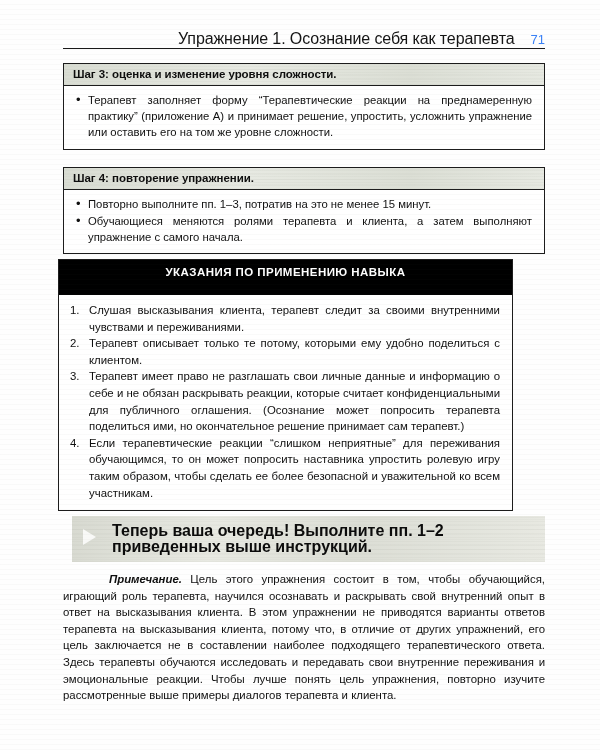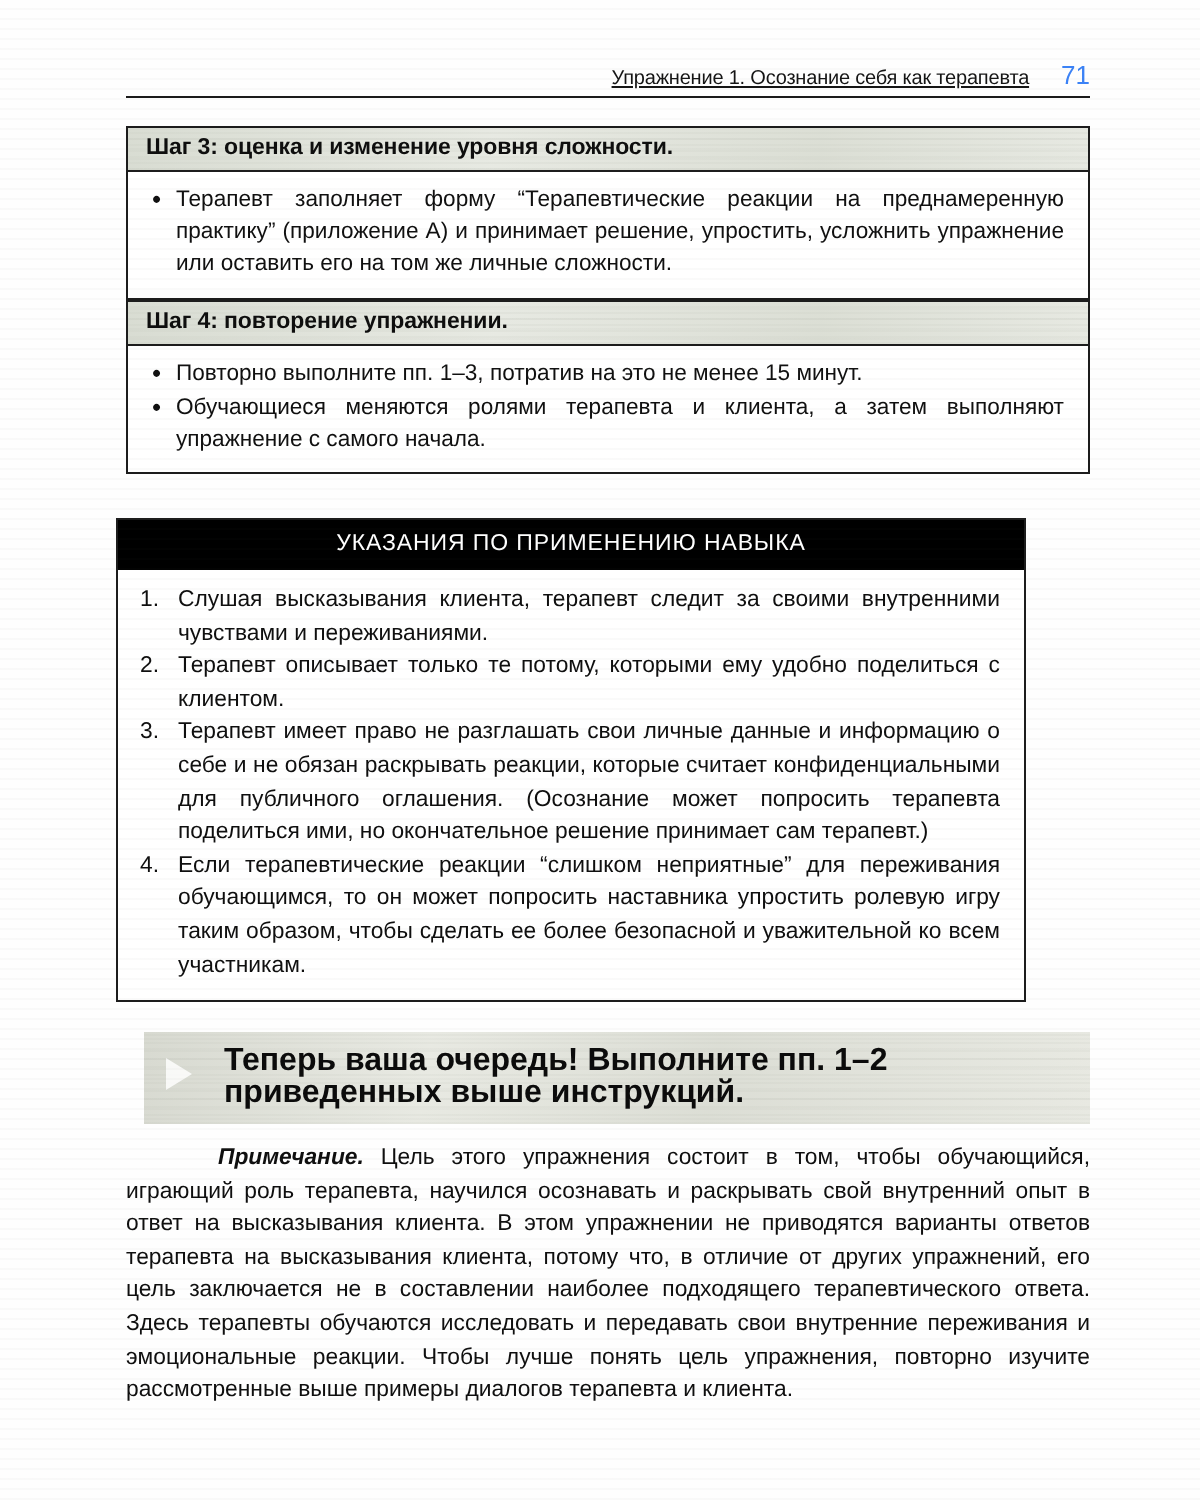--- a/index.html
+++ b/index.html
@@ -27,25 +27,24 @@
     position: absolute;
     left: 63px;
     top: 30px;
     width: 482px;
     display: flex;
     justify-content: flex-end;
     align-items: baseline;
     gap: 16px;
   }
   .running-head-title {
-    font-size: 10px;
+    font-size: 16px;
     letter-spacing: -0.1px;
     color: #151515;
     white-space: nowrap;
-    text-decoration: underline;
   }
   .running-head-page {
     font-size: 13px;
     font-weight: normal;
     color: #3b82f6;
   }
   .head-rule {
     position: absolute;
     left: 63px;
     top: 48px;
@@ -57,21 +56,21 @@
   
   .steps-wrap {
     position: absolute;
     left: 63px;
     top: 63px;
     width: 482px;
   }
   .step-box {
     border: 1.6px solid #1c1c1c;
     background: #ffffff;
-    margin-bottom: 0;
+    margin-bottom: 17px;
     box-sizing: border-box;
   }
   .step-head {
     background: #e7e9e2;
     background-image:
       linear-gradient(95deg, rgba(205,210,198,0.55) 0%, rgba(232,235,228,0.15) 38%, rgba(208,212,200,0.5) 72%, rgba(230,233,225,0.2) 100%),
       repeating-linear-gradient(0deg, rgba(160,165,152,0.10) 0px, rgba(160,165,152,0.10) 1px, rgba(255,255,255,0) 1px, rgba(255,255,255,0) 3px);
     border-bottom: 1.6px solid #1c1c1c;
     padding: 4px 9px 5px 9px;
     font-size: 11.5px;
@@ -112,23 +111,23 @@
     width: 455px;
     border: 1.5px solid #1c1c1c;
     background: #ffffff;
     box-sizing: border-box;
   }
   .instructions-banner {
     background: #000000;
     color: #ffffff;
     text-align: center;
     font-size: 11.5px;
-    font-weight: normal;
+    font-weight: bold;
     letter-spacing: 0.45px;
-    padding: 6px 4px 7px 4px;
+    padding: 6px 4px 17px 4px;
   }
   .instructions-body {
     padding: 7px 12px 9px 11px;
   }
   .num-item {
     display: flex;
     font-size: 11.4px;
     line-height: 16.6px;
     color: #0f0f0f;
     margin-bottom: 0px;
@@ -220,21 +219,21 @@
   </div>
   <div class="head-rule"></div>
 
   <div class="steps-wrap">
 
     <div class="step-box">
       <div class="step-head">Шаг 3: оценка и изменение уровня сложности.</div>
       <div class="step-body">
         <div class="bullet-item">
           <span class="bullet-dot">•</span>
-          <span class="bullet-text">Терапевт заполняет форму “Терапевтические реакции на преднамеренную практику” (приложение А) и принимает решение, упростить, усложнить упражнение или оставить его на том же личные сложности.</span>
+          <span class="bullet-text">Терапевт заполняет форму “Терапевтические реакции на преднамеренную практику” (приложение А) и принимает решение, упростить, усложнить упражнение или оставить его на том же уровне сложности.</span>
         </div>
       </div>
     </div>
 
     <div class="step-box">
       <div class="step-head">Шаг 4: повторение упражнении.</div>
       <div class="step-body">
         <div class="bullet-item">
           <span class="bullet-dot">•</span>
           <span class="bullet-text">Повторно выполните пп. 1–3, потратив на это не менее 15 минут.</span>

